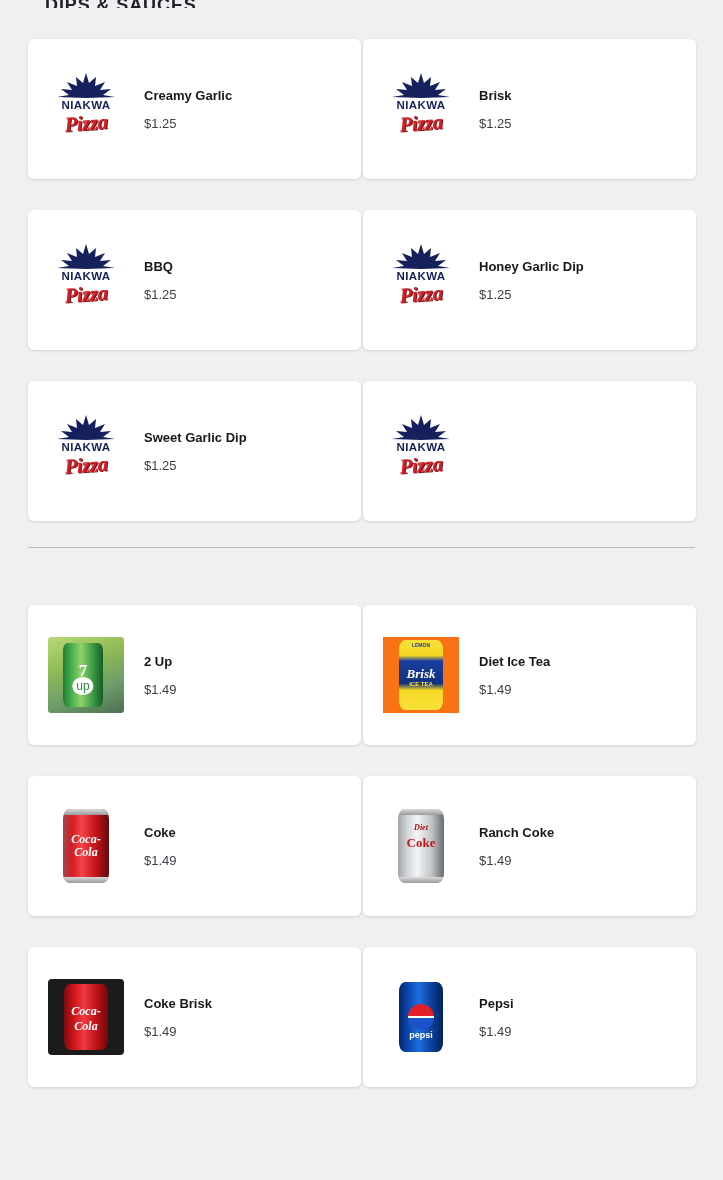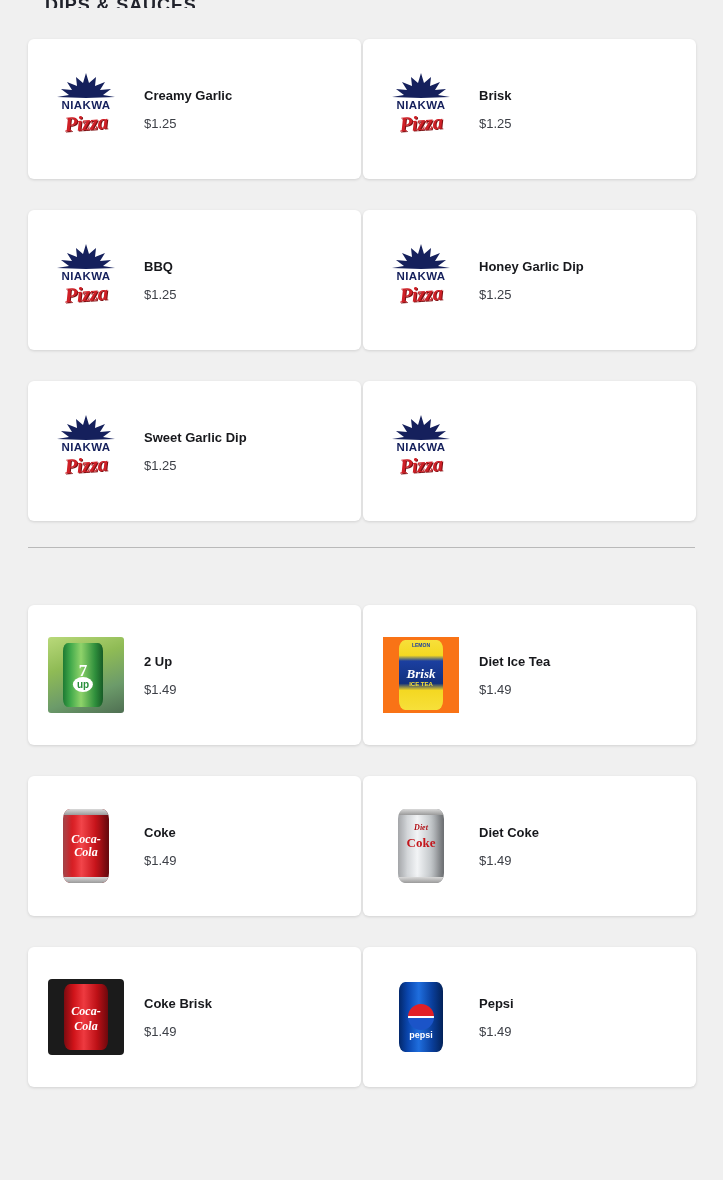--- a/index.html
+++ b/index.html
@@ -160,21 +160,21 @@
   }
   .thumb-7up .seven {
     position: absolute; left: 0; right: 0; top: 18px;
     text-align: center; color: #fff; font-weight: bold;
     font-size: 17px; font-family: "Liberation Serif", serif;
   }
   .thumb-7up .up {
     position: absolute; left: 50%; top: 34px;
     transform: translateX(-50%);
     background: #fff; color: #2a8f3c;
-    font-size: 10px; font-weight: bold;
+    font-size: 12px; font-weight: normal;
     border-radius: 50%;
     padding: 2px 4px;
   }
 
   
   .thumb-brisk {
     width: 76px; height: 76px;
     background: #f97316;
     position: relative;
   }
@@ -441,21 +441,21 @@
     <div class="card">
       <div class="thumb">
         <div class="can can-dietcoke">
           <div class="top"></div>
           <div class="diet">Diet</div>
           <div class="cokeword">Coke</div>
           <div class="bot"></div>
         </div>
       </div>
       <div class="meta">
-        <div class="name">Diet Coke</div>
+        <div class="name">Ranch Coke</div>
         <div class="price">$1.49</div>
       </div>
     </div>
   </div>
 
   <div class="row">
     <div class="card">
       <div class="thumb">
         <div class="thumb-zero">
           <div class="can-zero">

